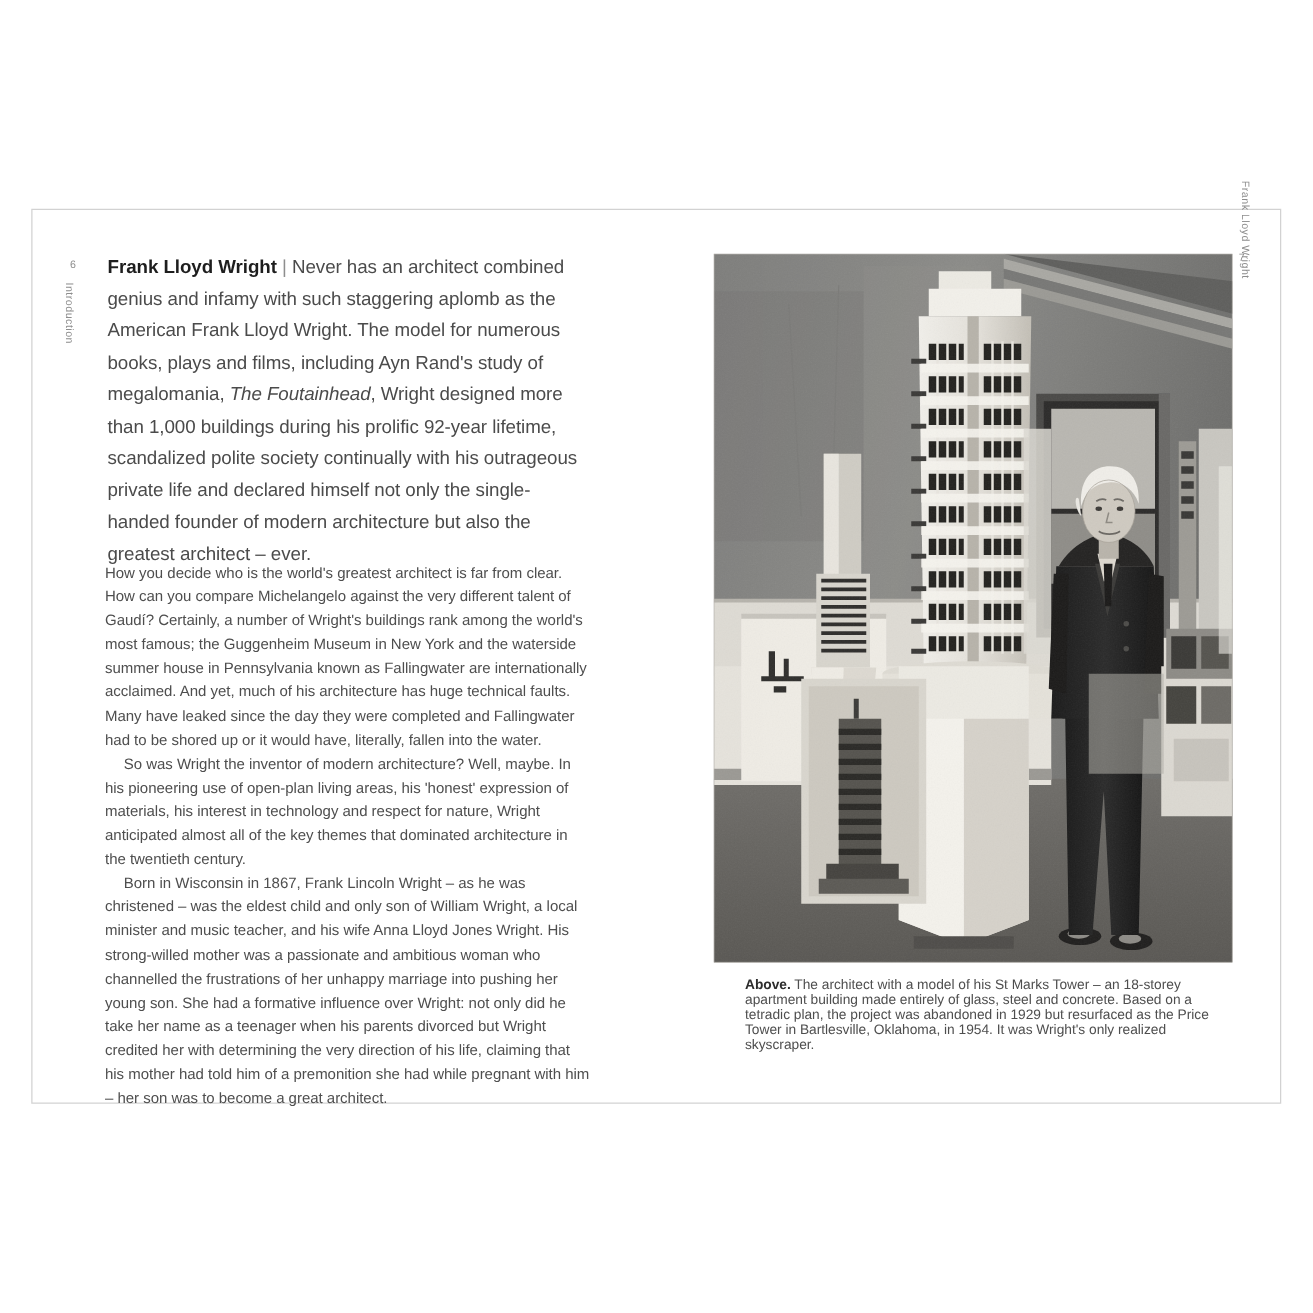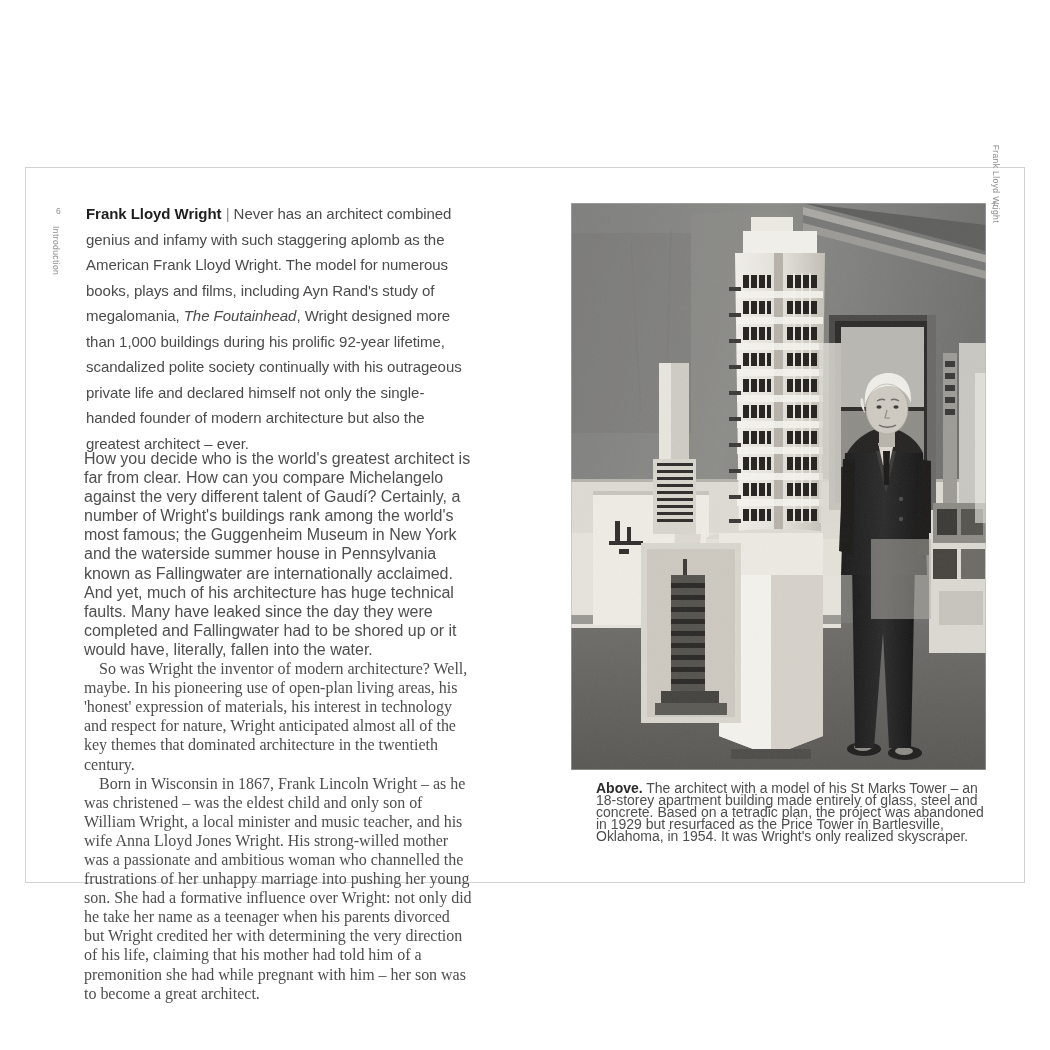--- a/index.html
+++ b/index.html
@@ -83,48 +83,48 @@
     color: #1e1e1e;
   }
   .intro .divider { color: #8e8e8e; }
   .intro em { font-style: italic; }
 
   .body-copy {
     position: absolute;
     left: 58px;
     top: 281px;
     width: 390px;
-    font-size: 16px;
+    font-size: 12px;
     line-height: 19.1px;
     color: #4e4e4e;
     letter-spacing: -0.02px;
   }
   .body-copy p { margin: 0; }
-  .body-copy p + p { text-indent: 15px; font-family: Liberation Serif, serif; }
+  .body-copy p + p { text-indent: 15px; }
 
   
   .photo-wrap {
     position: absolute;
     left: 25px;
     top: 35px;
     width: 415px;
     height: 567px;
   }
   .photo {
     width: 100%;
     height: 100%;
     display: block;
   }
 
   .caption {
     position: absolute;
     left: 50px;
     top: 614px;
     width: 390px;
-    font-size: 14px;
+    font-size: 11px;
     line-height: 12.1px;
     color: #4e4e4e;
     letter-spacing: -0.01px;
   }
   .caption b { font-weight: bold; color: #2c2c2c; }
 </style>
 </head>
 <body>
 
 <div class="spread">

